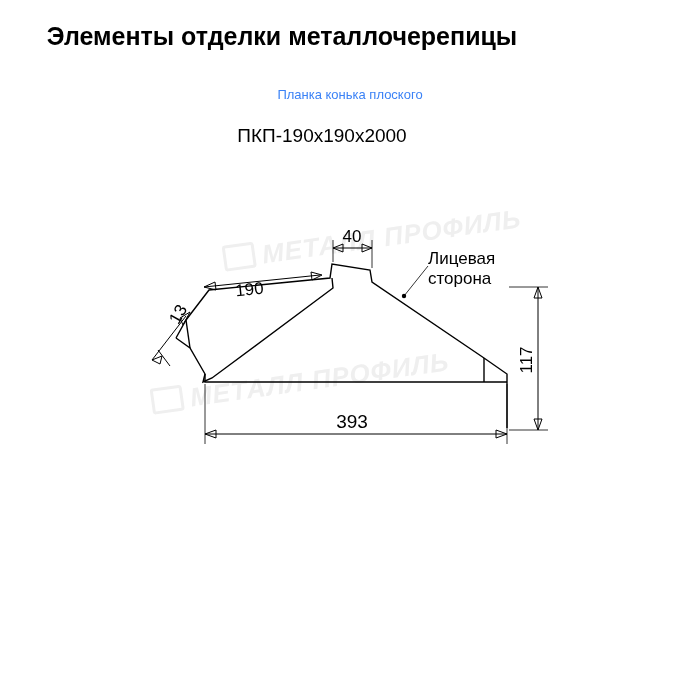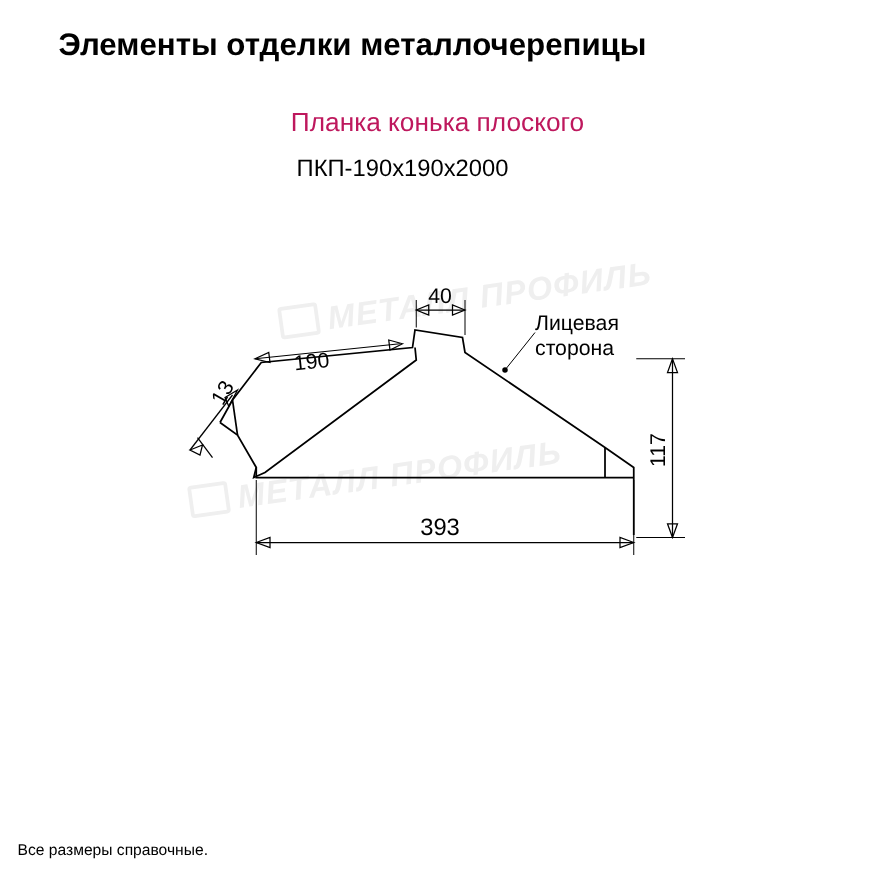--- a/index.html
+++ b/index.html
@@ -27,22 +27,22 @@
     font-weight: bold;
     letter-spacing: 0px;
     color: #000;
   }
   .subtitle-1 {
     position: absolute;
     top: 87px;
     left: 0;
     width: 700px;
     text-align: center;
-    font-size: 21px;
-    color: #be185d;
+    font-size: 13px;
+    color: #3b82f6;
   }
   .subtitle-2 {
     position: absolute;
     top: 125px;
     left: 0;
     width: 644px;
     text-align: center;
     font-size: 19px;
     color: #000;
   }
@@ -213,14 +213,13 @@
     <line class="dim-line" x1="205" y1="264" x2="507" y2="264"></line>
     <path class="dim-line" d="M 205,264 L 216,260 L 216,268 Z" fill="#000"></path>
     <path class="dim-line" d="M 507,264 L 496,260 L 496,268 Z" fill="#000"></path>
     <text class="lbl" x="352" y="258" text-anchor="middle" style="font-size:19px">393</text>
   </g>
 
 </svg>
 </div>
 
 <div class="footer">
-  <div>Все размеры справочные.</div>
 </div>
 
 </body></html>

